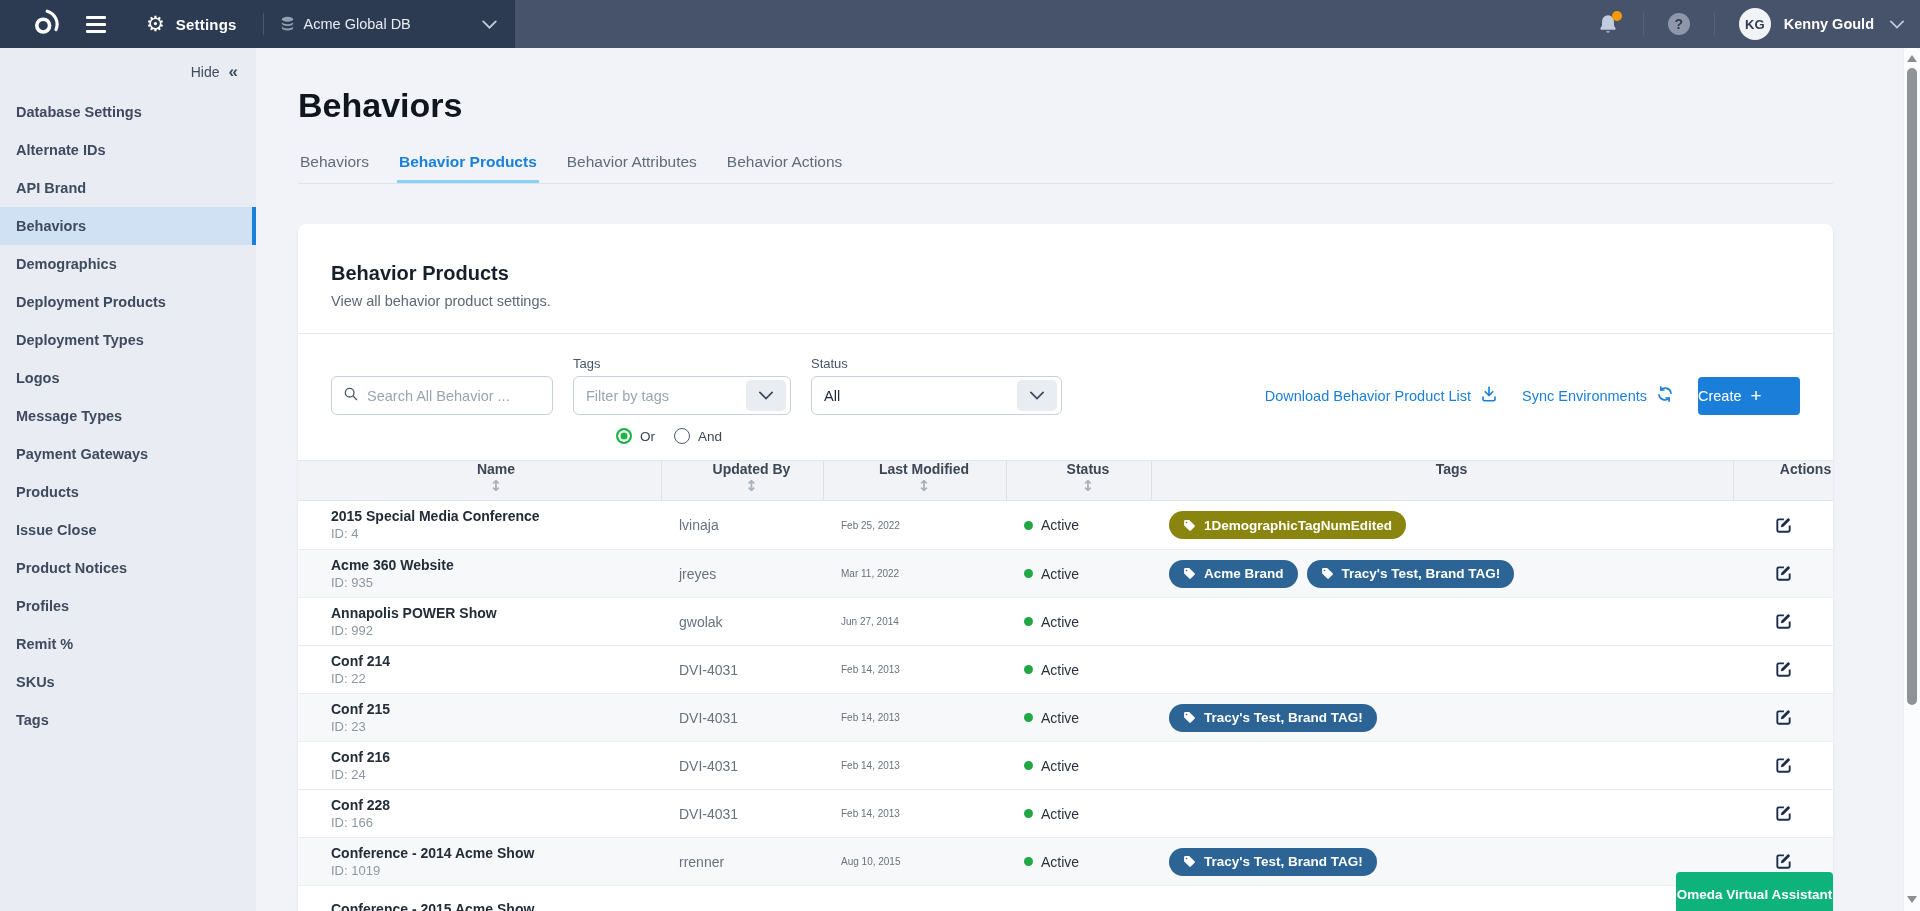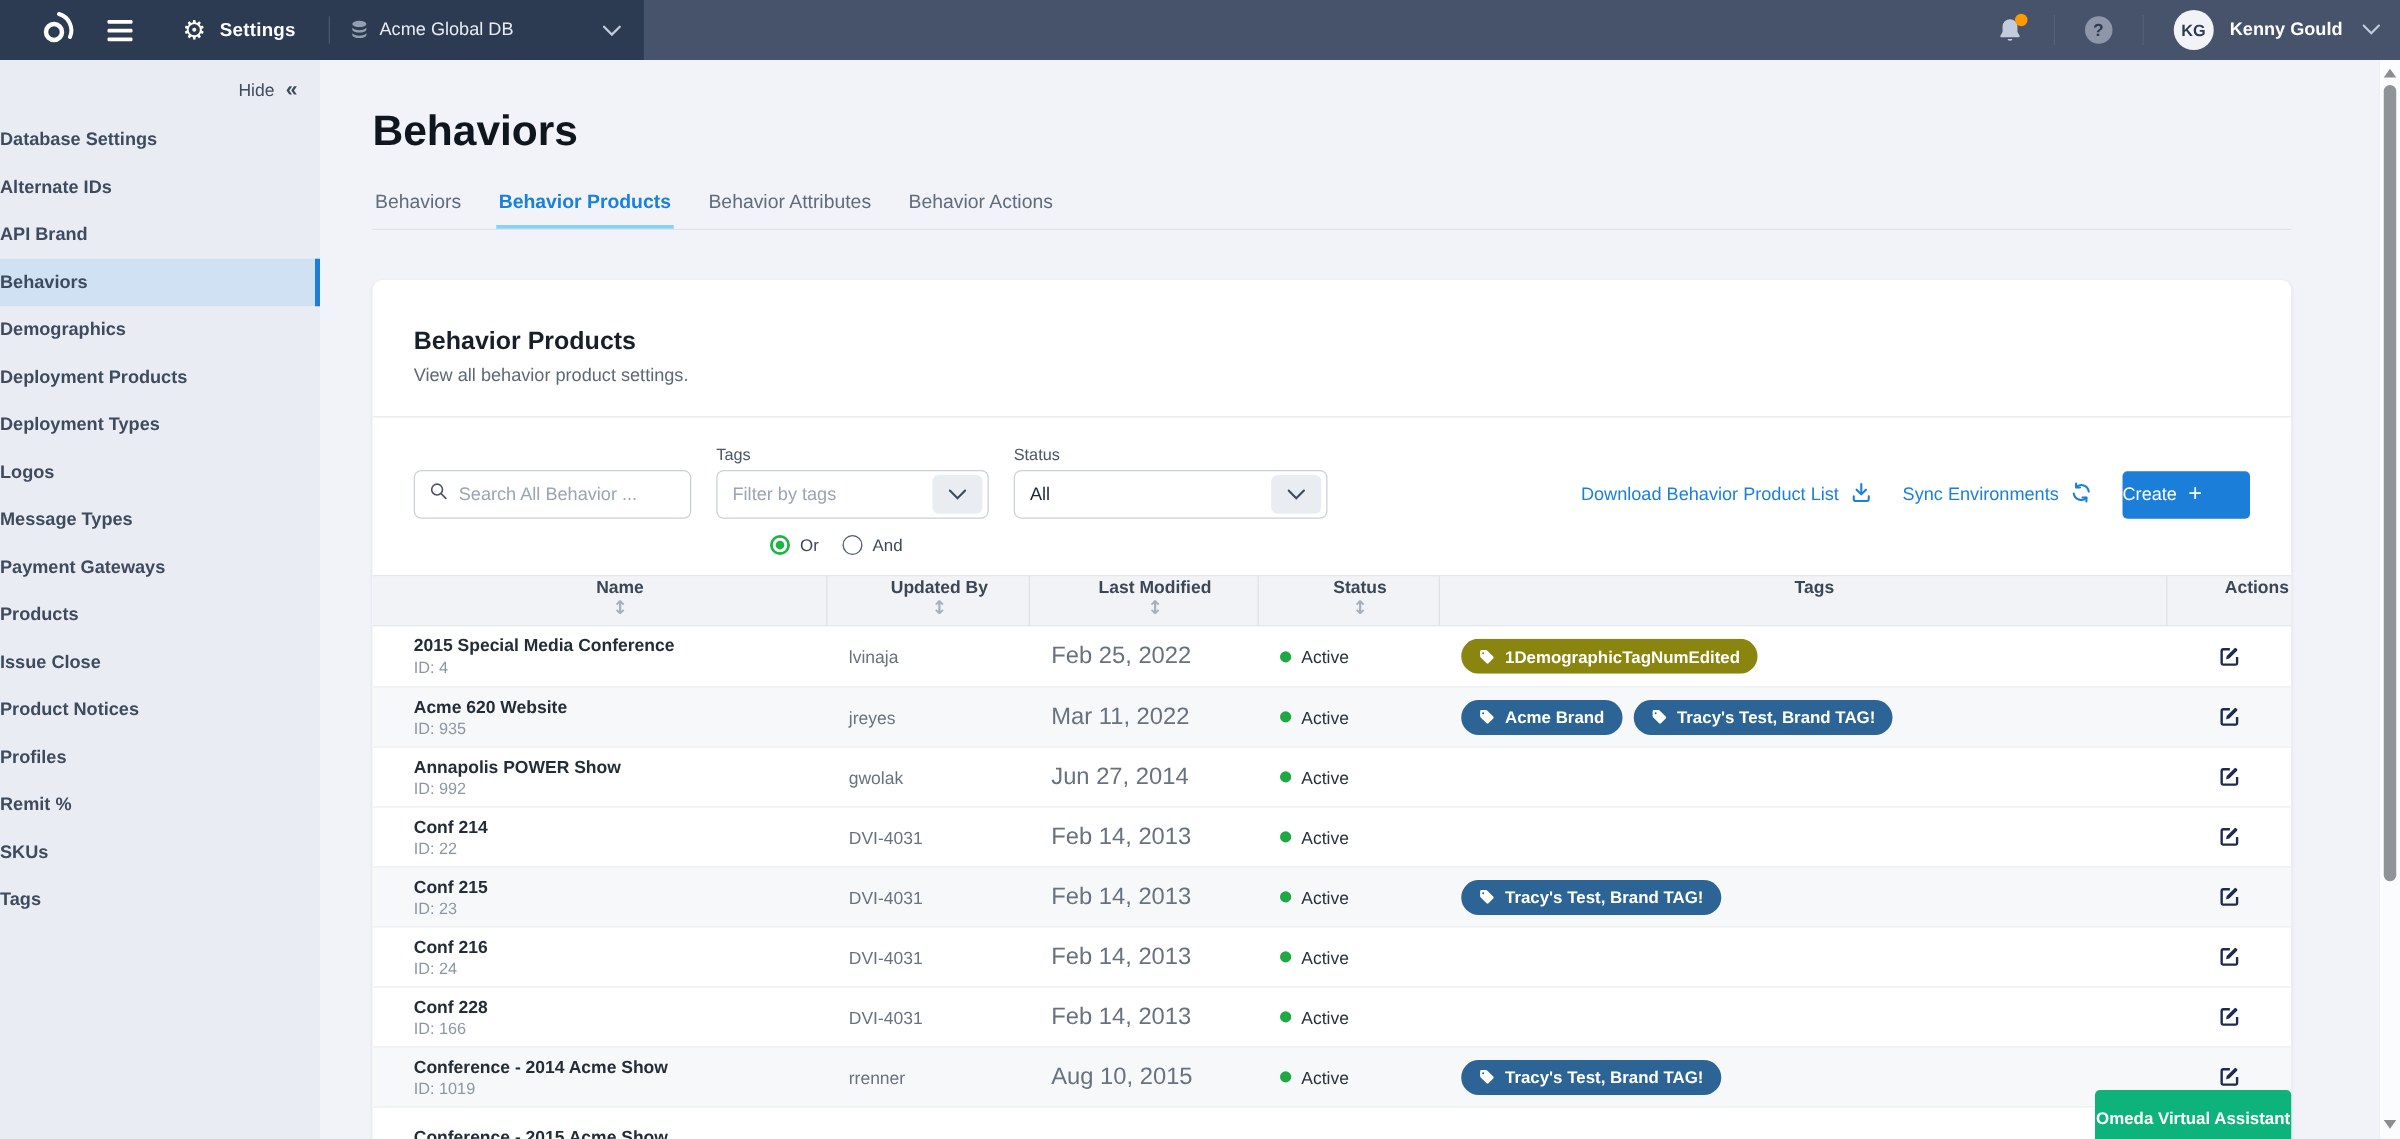--- a/index.html
+++ b/index.html
@@ -25,21 +25,21 @@
   .tb-sep2{width:1px;height:24px;background:#55617a;margin:0 24px;}
   .q-circle{width:22px;height:22px;border-radius:50%;background:#8d97a9;color:#2c3b52;font-size:14px;font-weight:700;display:flex;align-items:center;justify-content:center;cursor:pointer;}
   .avatar{width:32px;height:32px;border-radius:50%;background:#f1f3f6;color:#2c3b52;font-size:13px;font-weight:700;display:flex;align-items:center;justify-content:center;margin-right:13px;}
   .user-name{color:#fff;font-size:14.5px;font-weight:700;margin-right:16px;cursor:pointer;}
 
   
   .sidebar{position:absolute;top:48px;left:0;width:256px;height:863px;background:#e9ecf3;}
   .hide-row{display:flex;justify-content:flex-end;align-items:center;gap:9px;padding:15px 18px 0;color:#3e4b5e;font-size:14px;cursor:pointer;}
   .laquo{font-size:17px;font-weight:700;line-height:1;}
   .side-list{margin-top:13px;}
-  .side-item{height:38px;display:flex;align-items:center;font-size:14.5px;font-weight:700;color:#3e4b5e;cursor:pointer;}
+  .side-item{height:38px;display:flex;align-items:center;padding-left:16px;font-size:14.5px;font-weight:700;color:#3e4b5e;cursor:pointer;}
   .side-item.active{background:#cfe1f3;border-right:4px solid #1b7fd9;}
 
   
   .main{position:absolute;left:256px;top:48px;width:1647px;height:863px;}
   .page-title{margin:38px 0 0 42px;font-size:34px;font-weight:700;color:#10161d;}
   .tabs{margin:28px 0 0 42px;width:1535px;display:flex;gap:26px;border-bottom:1px solid #dfe3e9;}
   .tab{padding:0 2px 12px;font-size:15.5px;color:#606c7b;cursor:pointer;}
   .tab.active{color:#1981d9;font-weight:700;border-bottom:3px solid #8ad2f2;padding-bottom:9px;}
 
   .card{margin:40px 0 0 42px;width:1535px;height:720px;background:#fff;border-radius:8px;box-shadow:0 1px 3px rgba(20,30,50,.08);overflow:hidden;}
@@ -78,21 +78,21 @@
   .sort{color:#a7b0ba;font-size:15px;font-family:"DejaVu Sans",sans-serif;}
   .w-name{width:363px;} .w-upd{width:162px;} .w-mod{width:183px;} .w-status{width:145px;} .w-tags{flex:1;} .w-actions{width:100px;padding-left:44px;}
 
   .trow{display:flex;align-items:center;height:48px;border-top:1px solid #ecedf0;}
   .trow:first-child{border-top:none;}
   .trow:nth-child(3n+2){background:#f7f8f9;}
   .c-name{width:363px;padding-left:33px;}
   .rname{font-size:14px;font-weight:700;color:#222d38;line-height:17px;}
   .rid{font-size:13px;color:#8d97a3;line-height:16px;margin-top:1px;}
   .c-upd{width:162px;padding-left:18px;font-size:14px;color:#68727f;}
-  .c-mod{width:183px;padding-left:18px;font-size:19px;color:#68727f;}
+  .c-mod{width:183px;padding-left:18px;font-size:10px;color:#68727f;}
   .c-status{width:145px;padding-left:18px;display:flex;align-items:center;gap:8px;}
   .dot{width:9px;height:9px;border-radius:50%;background:#1fa844;}
   .stxt{font-size:14px;color:#29323c;}
   .c-tags{flex:1;display:flex;align-items:flex-start;gap:9px;padding-left:18px;overflow:hidden;}
   .pill{height:28px;border-radius:14px;display:inline-flex;align-items:center;gap:8px;padding:0 14px;color:#fff;font-size:13.5px;font-weight:700;white-space:nowrap;cursor:default;}
   .c-actions{width:100px;display:flex;justify-content:center;}
   .editwrap{cursor:pointer;display:flex;align-items:center;}
 
   
   .assistant{position:absolute;left:1676px;top:872px;width:157px;height:45px;background:#0db37a;border-radius:4px 4px 0 0;color:#fff;font-size:13.5px;font-weight:700;display:flex;align-items:center;justify-content:center;z-index:11;cursor:pointer;}
@@ -356,21 +356,21 @@
       <span class="editwrap">
         <svg width="19" height="19" viewBox="0 0 24 24" fill="#1c2b4e">
           <path d="M3 6a3 3 0 0 1 3-3h6.5v2.5H6a.6.6 0 0 0-.6.6v12a.6.6 0 0 0 .6.6h12a.6.6 0 0 0 .6-.6V12H21v6a3 3 0 0 1-3 3H6a3 3 0 0 1-3-3z"></path>
           <path d="M20.8 5.2 18.8 3.2a1.1 1.1 0 0 0-1.55 0L9.3 11.15l-.6 3.15 3.15-.6 7.95-7.95a1.1 1.1 0 0 0 0-1.55z"></path>
         </svg>
       </span>
     </div>
   </div>
         <div class="trow">
     <div class="c-name">
-      <div class="rname">Acme 620 Website</div>
+      <div class="rname">Acme 360 Website</div>
       <div class="rid">ID: 935</div>
     </div>
     <div class="c-upd">jreyes</div>
     <div class="c-mod">Mar 11, 2022</div>
     <div class="c-status">
       <span class="dot"></span>
       <span class="stxt">Active</span>
     </div>
     <div class="c-tags">
             <span class="pill" style="background: rgb(43, 100, 149);">

